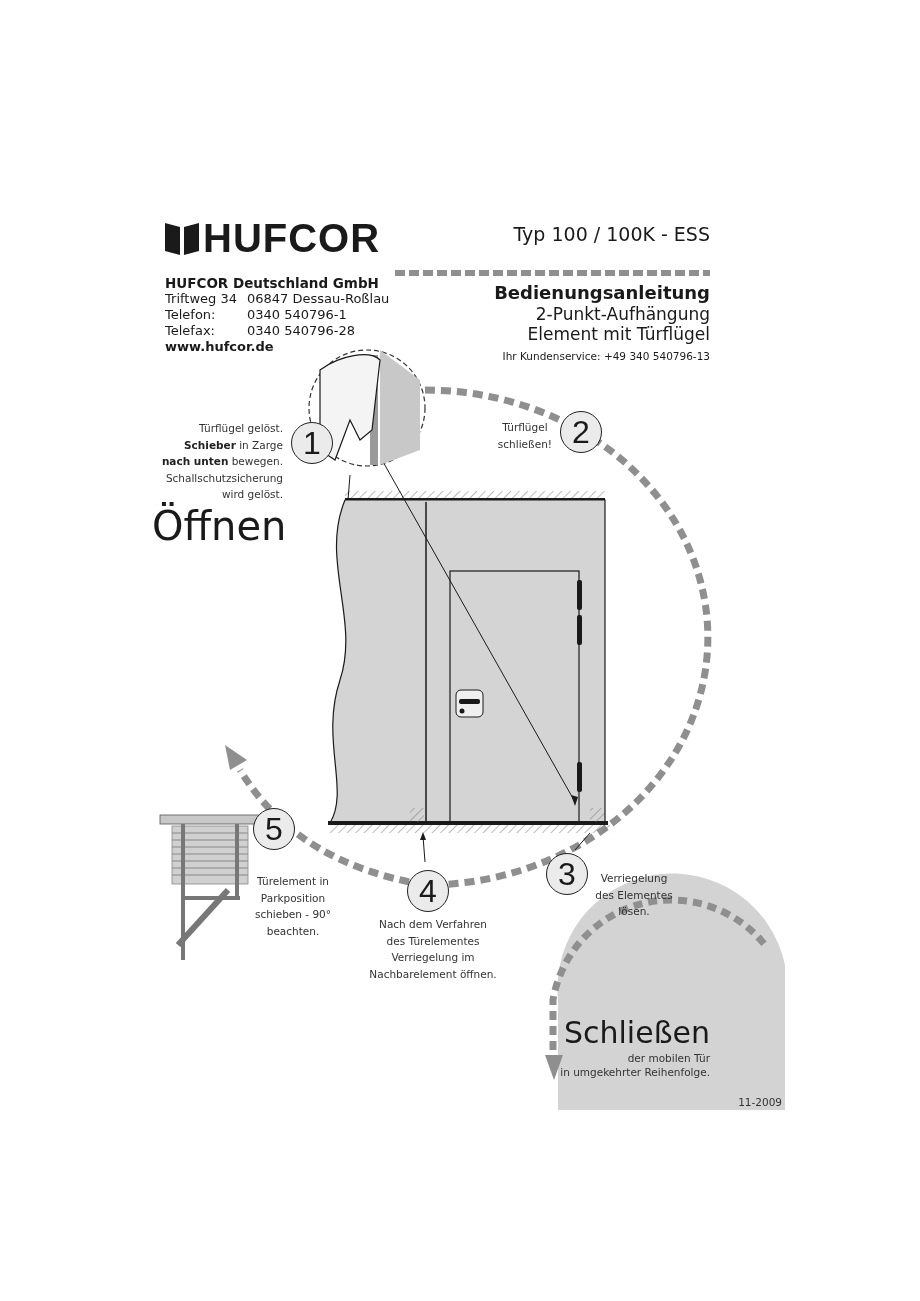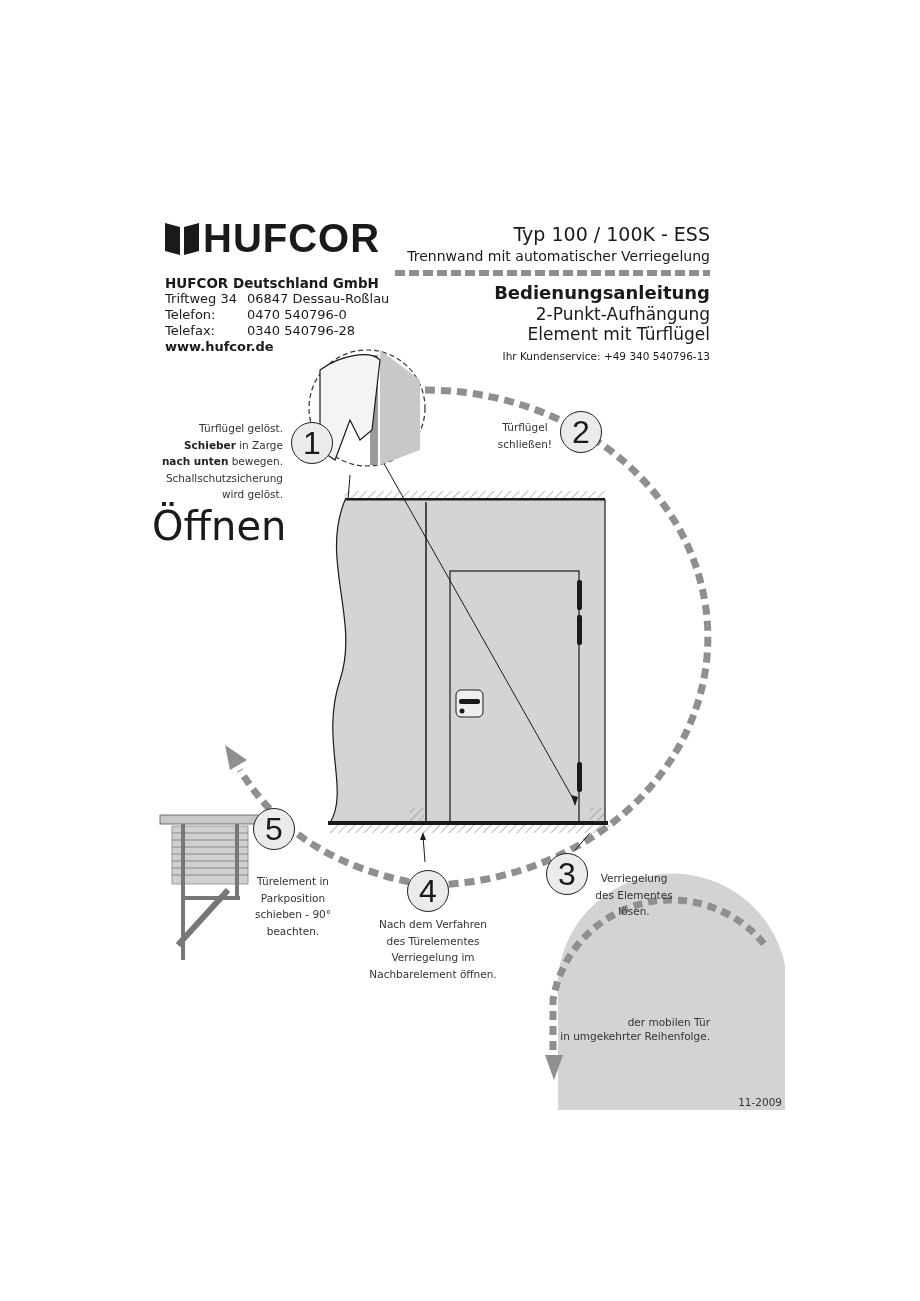--- a/index.html
+++ b/index.html
@@ -40,32 +40,31 @@
 </div>
 
 <div class="abs company">
   <div class="name">HUFCOR Deutschland GmbH</div>
   <div class="row">
       <span>Triftweg 34</span>
       <span>06847 Dessau-Roßlau</span>
     </div>
   <div class="row">
       <span>Telefon:</span>
-      <span>0470 540796-0</span>
+      <span>0340 540796-1</span>
     </div>
   <div class="row">
       <span>Telefax:</span>
       <span>0340 540796-28</span>
     </div>
   <div class="www">www.hufcor.de</div>
 </div>
 
 <div class="abs hdr-right">
   <div class="typ">Typ 100 / 100K - ESS</div>
-  <div class="subtitle">Trennwand mit automatischer Verriegelung</div>
 </div>
 <div class="abs dash-rule"></div>
 <div class="abs manual">
   <div class="t1">Bedienungsanleitung</div>
   <div class="t2">2-Punkt-Aufhängung</div>
   <div class="t2">Element mit Türflügel</div>
 </div>
 <div class="abs service">Ihr Kundenservice:  +49 340 540796-13</div>
 
 <svg class="abs" style="left:0;top:0" width="920" height="1301">
@@ -170,16 +169,17 @@
 
 <div class="abs step-text" style="left:228px;top:873px;width:130px;text-align:center">
   <div>Türelement in</div>
   <div>Parkposition</div>
   <div>schieben - 90° beachten.</div>
 </div>
 
 <div class="abs big-title" style="left:152px;top:503px">Öffnen</div>
 
 <div class="abs" style="right:210px;top:1015px;text-align:right">
+  <div style="font-size:30px;line-height:36px">Schließen</div>
   <div class="step-text" style="line-height:14px">der mobilen Tür</div>
   <div class="step-text" style="line-height:14px">in umgekehrter Reihenfolge.</div>
 </div>
 <div class="abs step-text" style="right:138px;top:1094px">11-2009</div>
 
 </body></html>

